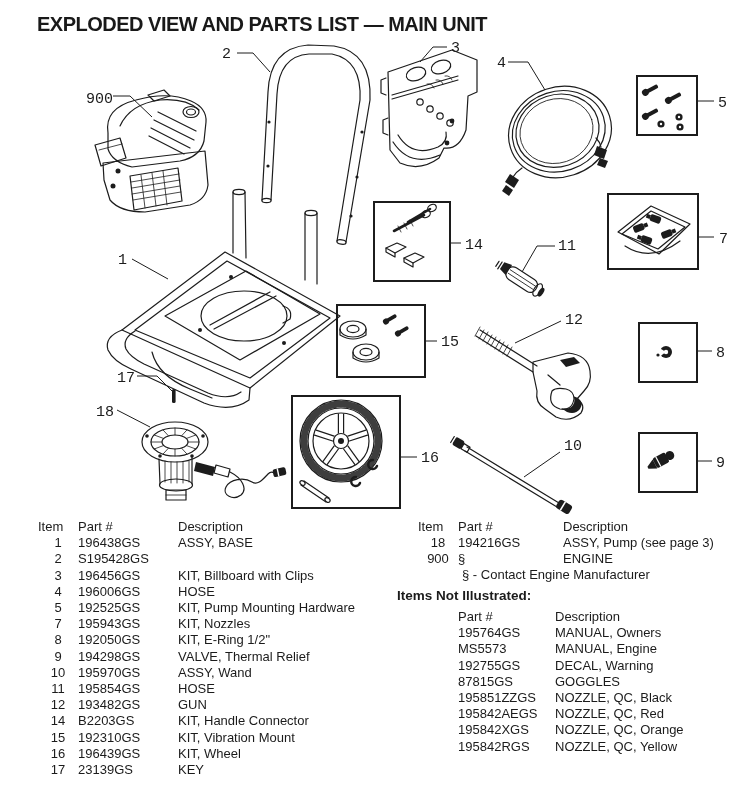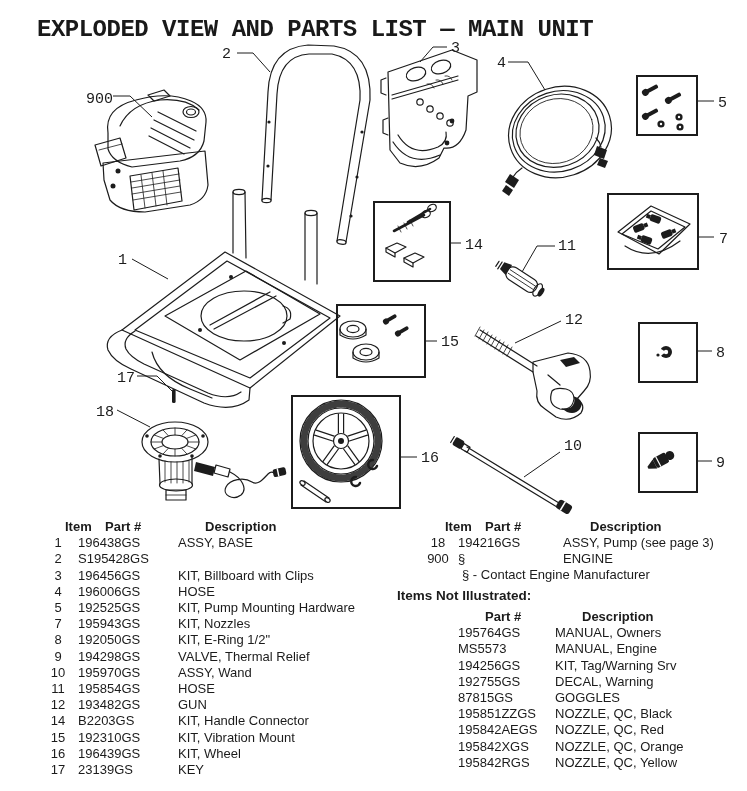--- a/index.html
+++ b/index.html
@@ -1,34 +1,34 @@
 <!DOCTYPE html>
 <html><head>
 <meta charset="utf-8">
 <style>
   html,body{margin:0;padding:0;background:#ffffff;}
   body{position:relative;width:747px;height:791px;overflow:hidden;
        font-family:"Liberation Sans",sans-serif;color:#1b1b1b;}
   .page-title{position:absolute;left:37px;top:0px;width:710px;
-       font-family:Liberation Mono, monospace;font-size:24px;font-weight:800;
+       font-family:Liberation Sans, sans-serif;font-size:20px;font-weight:800;
        letter-spacing:-0.5px;color:#191919;white-space:nowrap;}
   svg#diagram{position:absolute;left:0;top:0;}
   svg .ln{stroke:#1c1c1c;fill:none;stroke-width:1.2;stroke-linecap:round;stroke-linejoin:round;}
   svg .thin{stroke:#1c1c1c;fill:none;stroke-width:0.8;stroke-linecap:round;}
   svg .box{stroke:#1c1c1c;fill:none;stroke-width:2;}
   svg .leader{stroke:#1c1c1c;fill:none;stroke-width:1;}
   svg .fl{fill:#1c1c1c;stroke:none;}
   svg .callout{font-family:"Liberation Mono",monospace;font-size:15px;fill:#1c1c1c;}
   .tbl{position:absolute;font-size:13px;line-height:16.2px;}
   .trow{display:grid;}
   .left-cols{grid-template-columns:40px 100px auto;}
   .right-cols{grid-template-columns:40px 105px auto;}
   .ni-cols{grid-template-columns:97px auto;}
   .c-item{text-align:center;}
-  .hdr span{font-weight:700;margin-left:27px;}
+  .hdr span{font-weight:400;}
   .footnote{position:absolute;font-size:13px;margin-left:45px;}
   .ni-heading{position:absolute;font-size:13.5px;font-weight:700;}
 </style>
 </head>
 <body>
 
 <h1 class="page-title">EXPLODED VIEW AND PARTS LIST — MAIN UNIT</h1>
 
 <svg id="diagram" width="747" height="517" viewBox="0 0 747 517">
 
@@ -518,24 +518,20 @@
       <div class="trow ni-cols">
         <span>195764GS</span>
         <span>MANUAL, Owners</span>
       </div>
 
       <div class="trow ni-cols">
         <span>MS5573</span>
         <span>MANUAL, Engine</span>
       </div>
 
-      <div class="trow ni-cols">
-        <span>194256GS</span>
-        <span>KIT, Tag/Warning Srv</span>
-      </div>
 
       <div class="trow ni-cols">
         <span>192755GS</span>
         <span>DECAL, Warning</span>
       </div>
 
 
       <div class="trow ni-cols">
         <span>87815GS</span>
         <span>GOGGLES</span>

